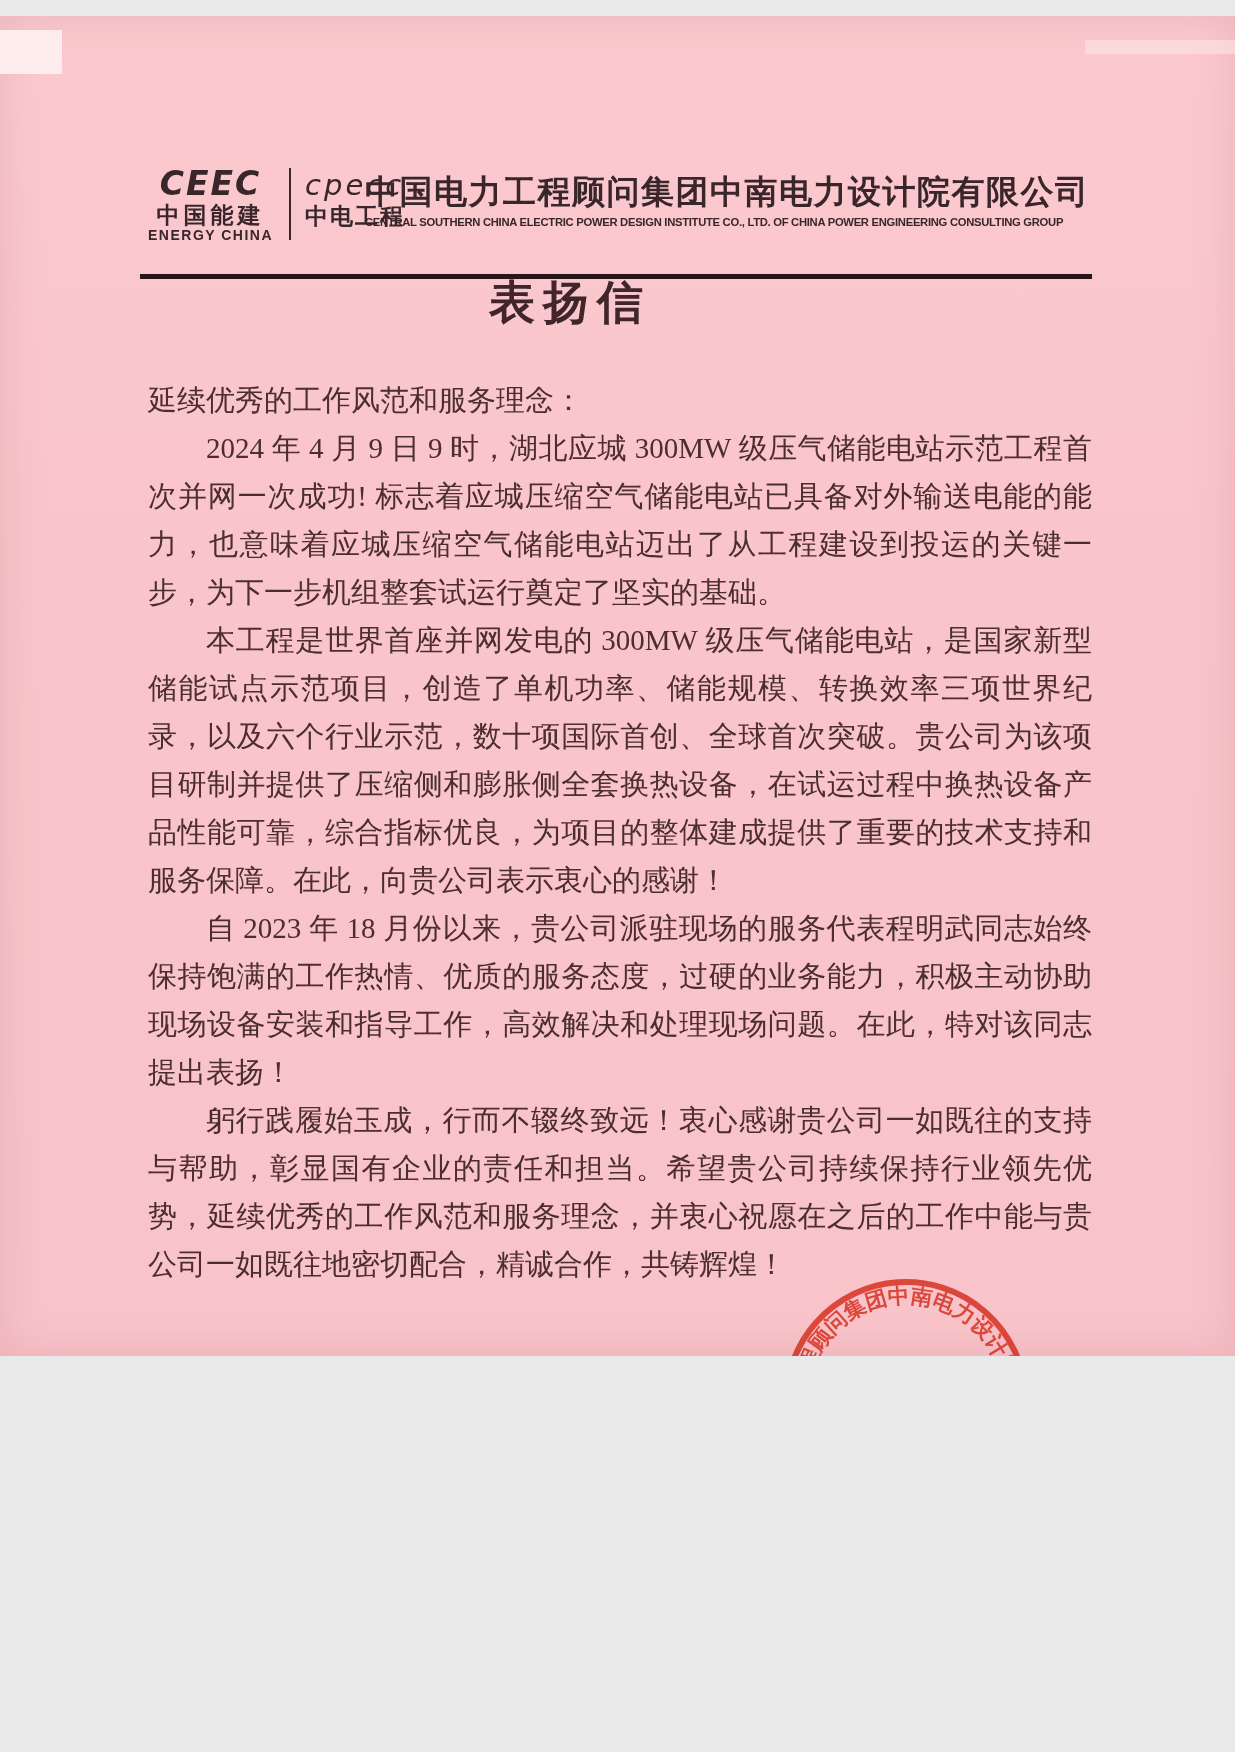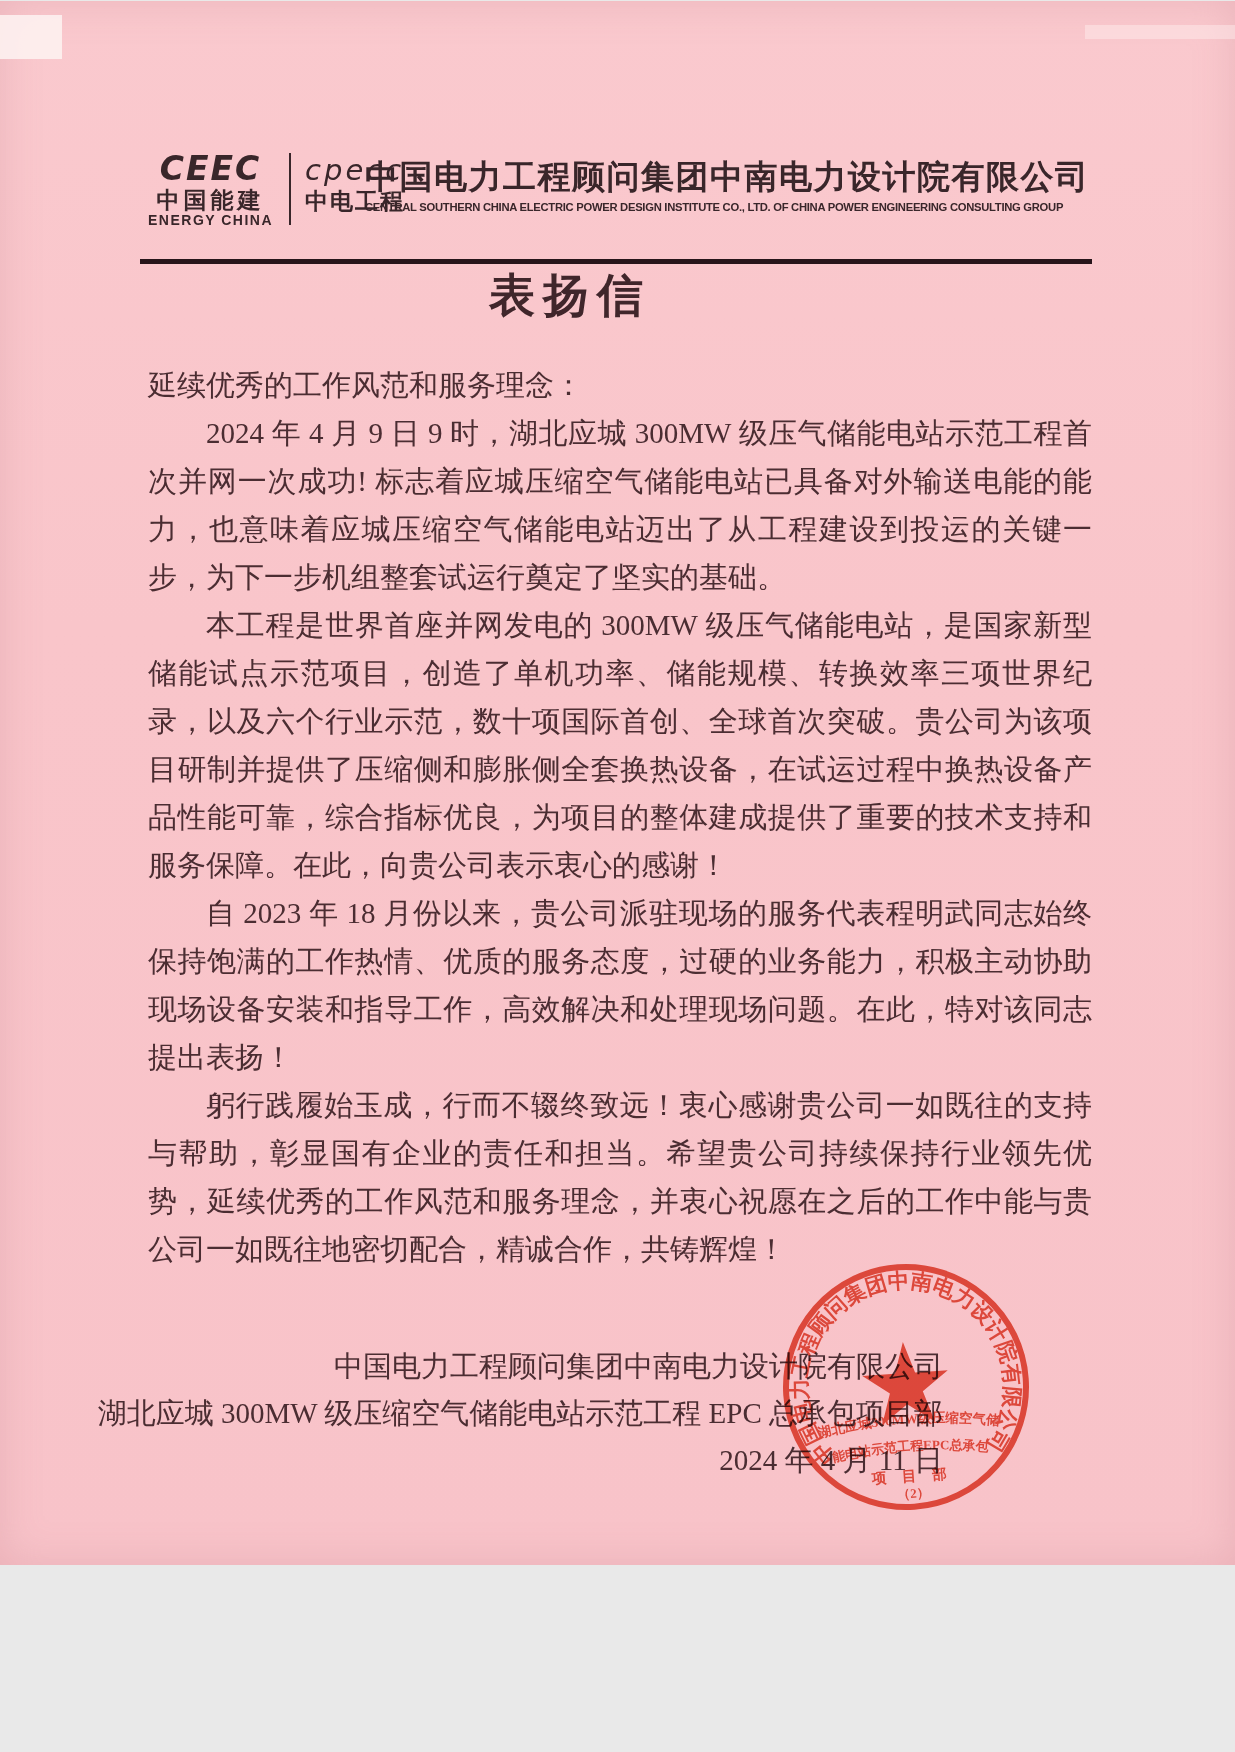--- a/index.html
+++ b/index.html
@@ -1,19 +1,19 @@
 <!DOCTYPE html>
 <html><head>
 <meta charset="utf-8">
 <style>
   html,body{margin:0;padding:0;background:#e9e9e9;}
   .page{
     position:relative;
-    width:1235px;height:1564px;
-    margin:1px auto;
+    width:1235px;height:1340px;
+    margin:16px auto;
     background:linear-gradient(180deg,#fac9ce 0%,#f9c5ca 40%,#f8c3c9 100%);
     color:#4b2d32;
     font-family:"Liberation Serif","DejaVu Serif",serif;
     overflow:hidden;
     box-shadow:inset 0 0 40px rgba(190,120,130,.25);
   }
   .corner-artifact{
     position:absolute;left:0;top:14px;width:62px;height:44px;
     background:#fdf1f0;opacity:.9;
   }
@@ -36,21 +36,21 @@
   .cpecc-mark{font-size:29px;font-weight:400;font-style:italic;letter-spacing:3px;line-height:33px;
     font-family:"DejaVu Sans",sans-serif;}
   .cpecc-cn{font-size:23px;font-weight:700;letter-spacing:2px;line-height:28px;}
   .company-block{position:absolute;left:217px;top:8px;width:727px;}
   .company-cn{font-size:33px;font-weight:700;letter-spacing:1.5px;white-space:nowrap;line-height:40px;}
   .company-en{font-size:11.6px;font-weight:600;white-space:nowrap;letter-spacing:-0.3px;
     margin-top:3px;transform:scaleX(.97);transform-origin:left center;}
   .header-rule{position:absolute;left:140px;top:258px;width:952px;height:5px;background:#27151a;}
 
   
-  .title{position:absolute;left:148px;top:264px;width:844px;text-align:center;
+  .title{position:absolute;left:148px;top:256px;width:844px;text-align:center;
     font-size:46px;font-weight:700;letter-spacing:8px;color:#40262b;}
   .letter-body{position:absolute;left:148px;top:360px;width:944px;
     font-size:29px;line-height:48px;text-align:justify;color:#4b2d32;}
   .letter-body p{margin:0;text-indent:2em;}
   .salutation{text-indent:0;}
   .signature{position:absolute;right:292px;top:1342px;text-align:right;
     font-size:29px;line-height:47px;white-space:nowrap;color:#4b2d32;}
   .signature div{white-space:nowrap;}
 
   

